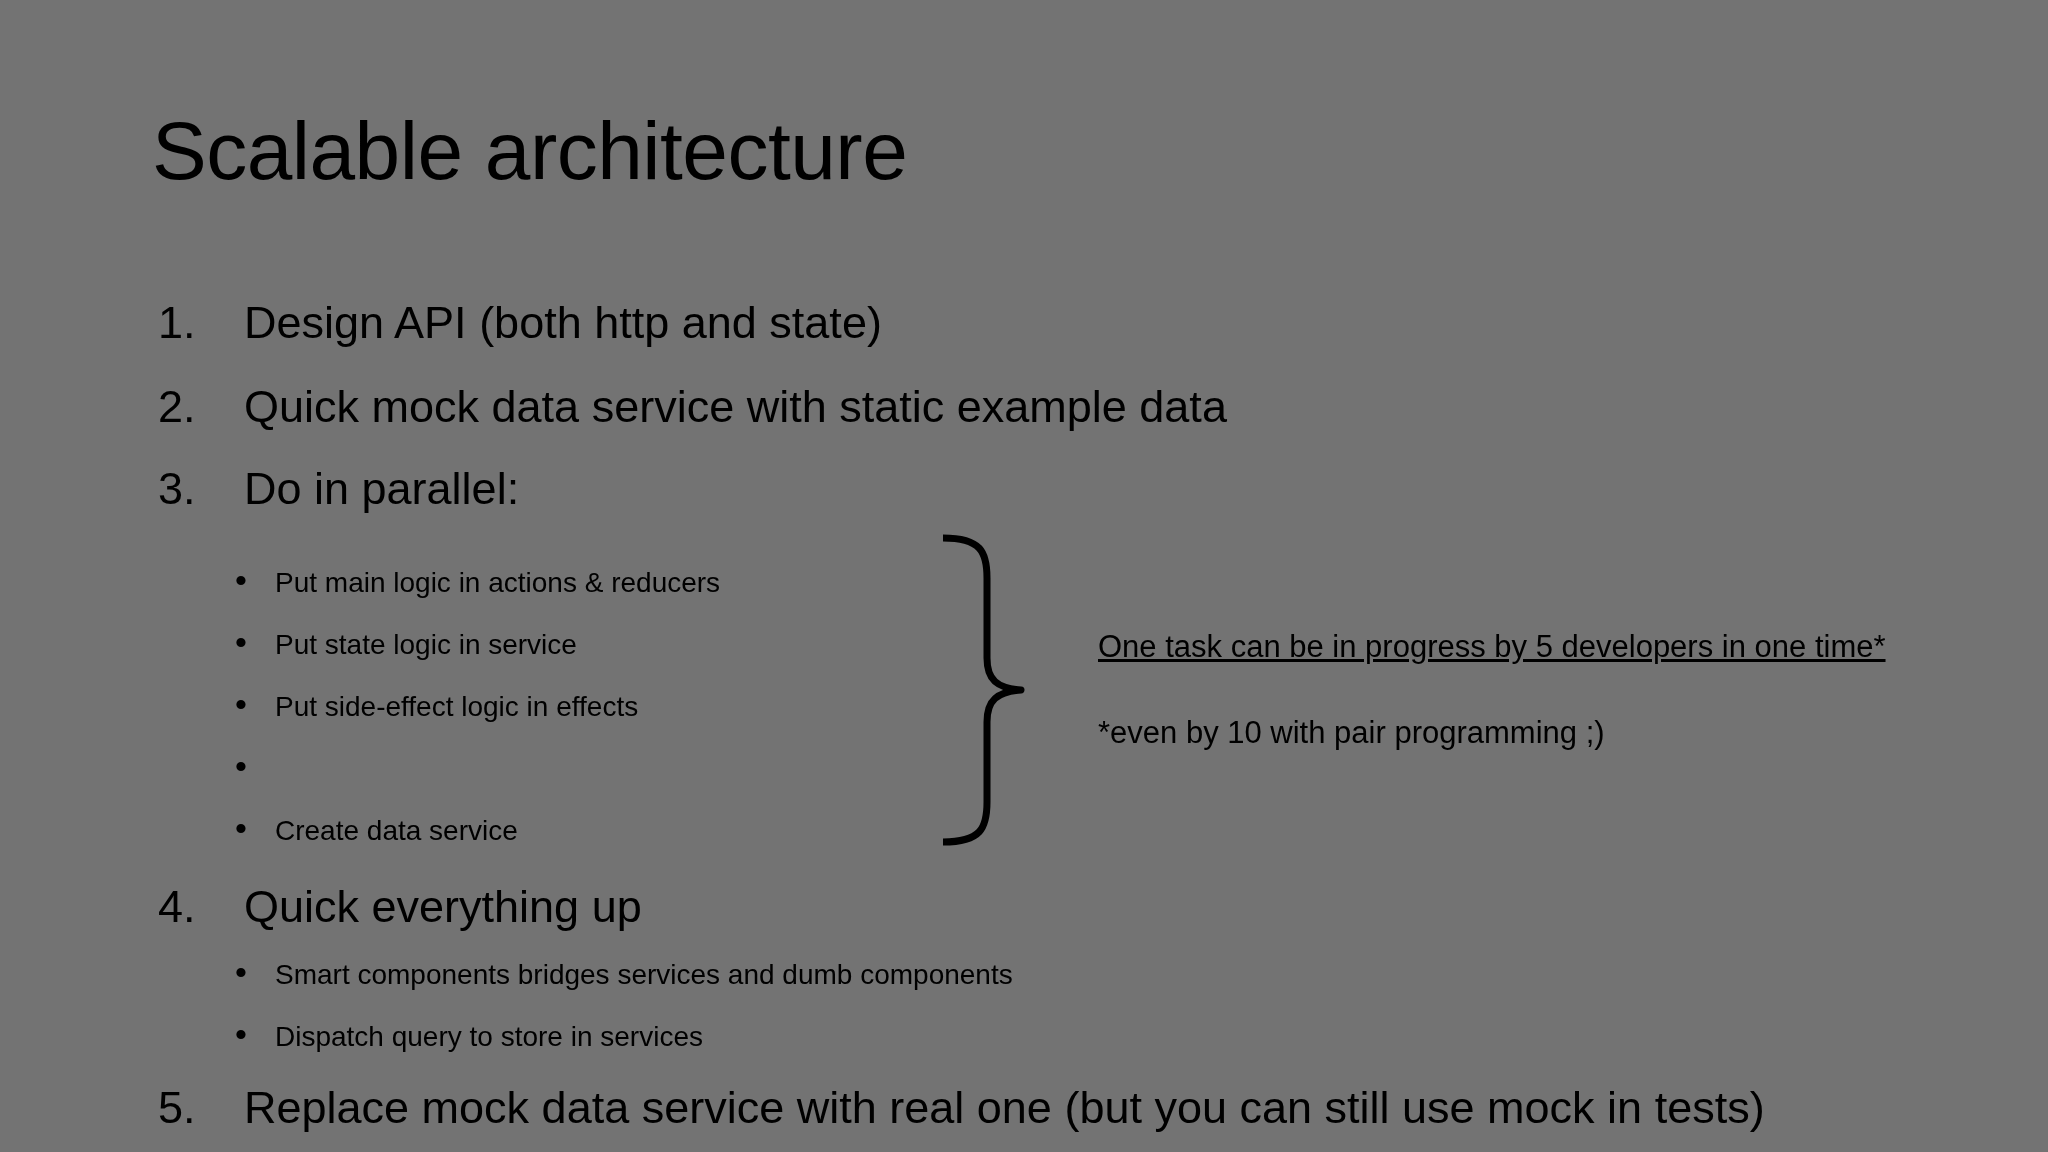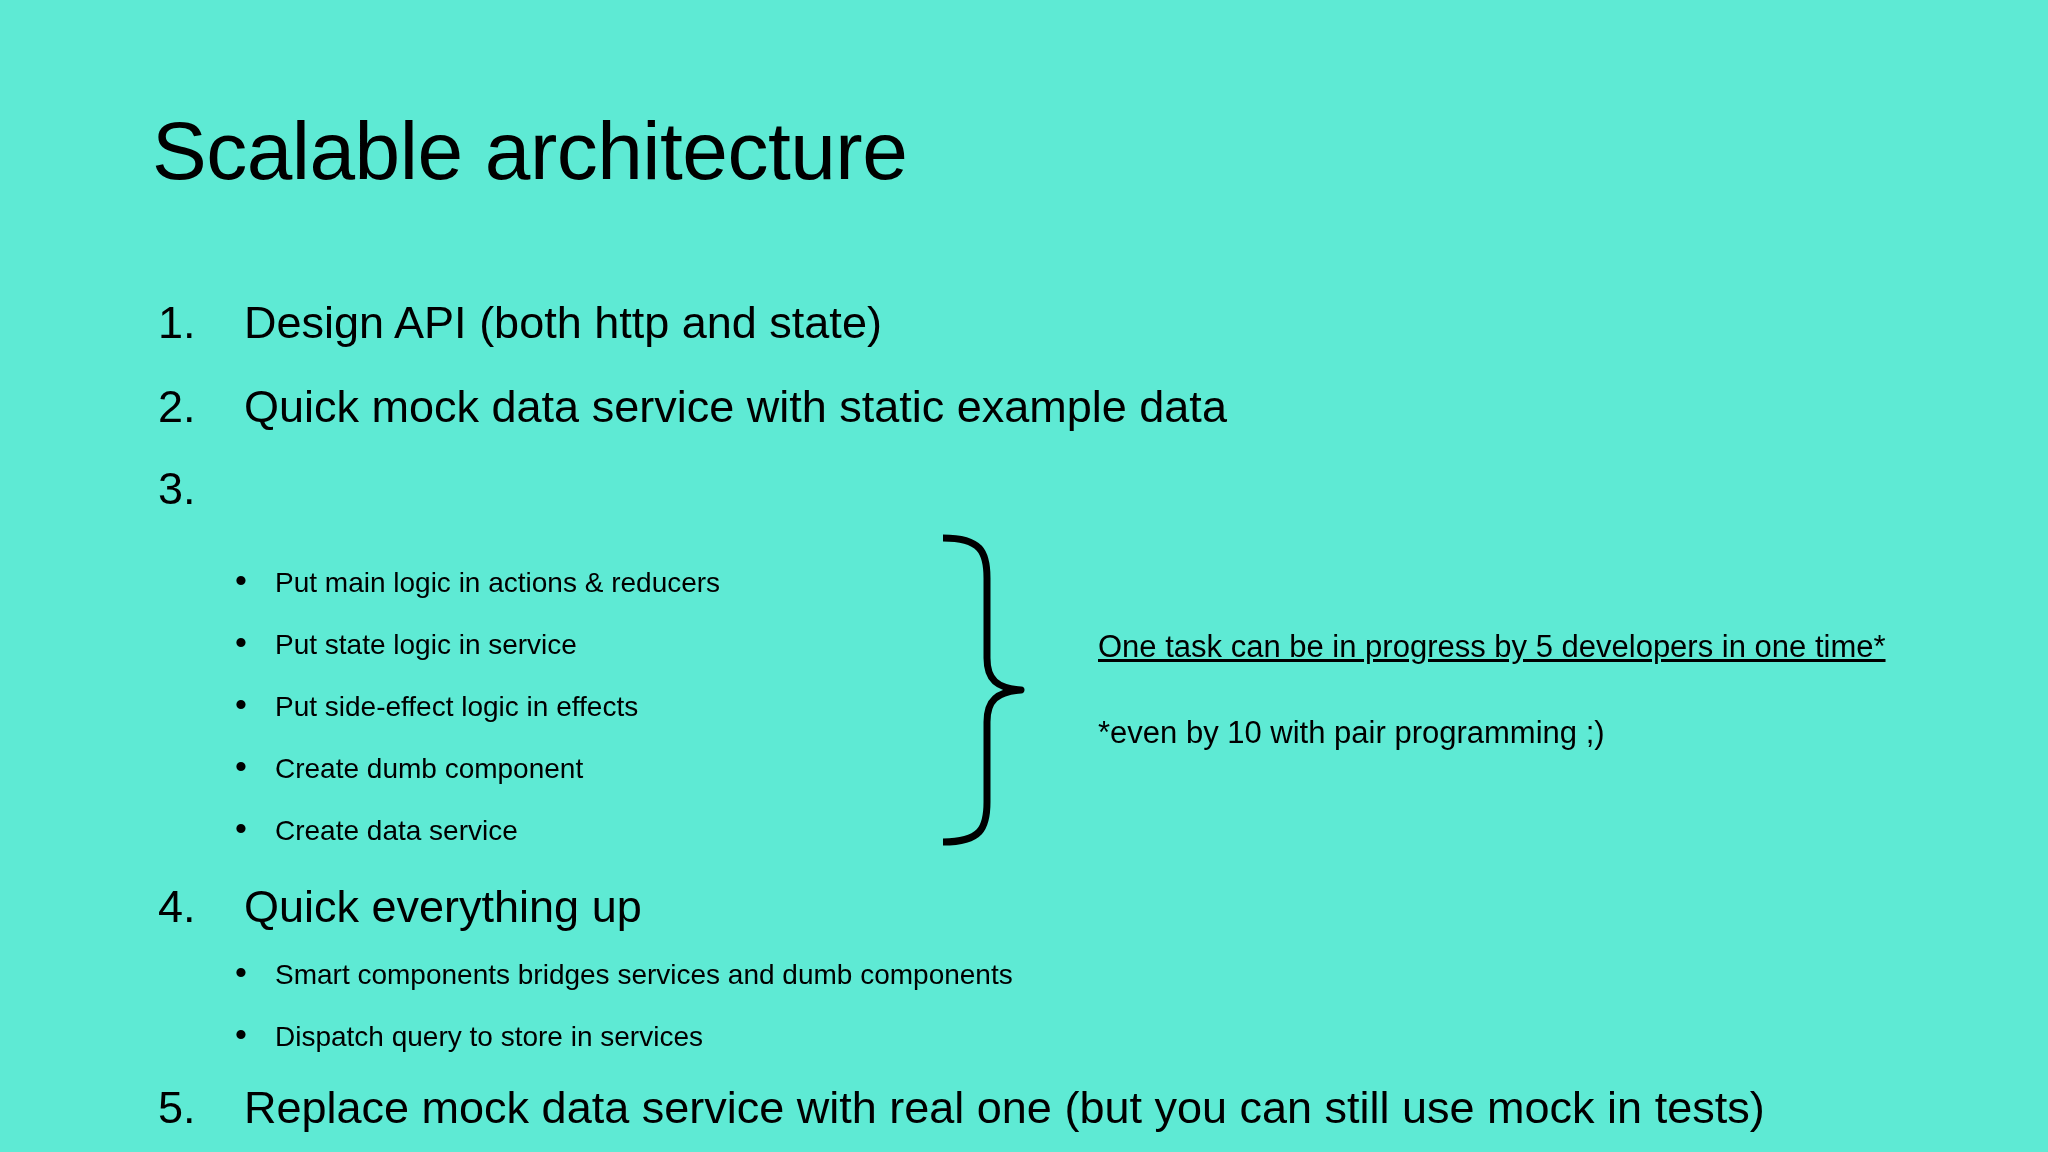--- a/index.html
+++ b/index.html
@@ -13,21 +13,21 @@
     height: 1152px;
     overflow: hidden;
     font-family: "Liberation Sans", "DejaVu Sans", sans-serif;
     color: #000000;
     position: relative;
   }
 
   .slide {
     position: absolute;
     inset: 0;
-    background: #5eead4;
+    background: #737373;
   }
 
   
   .slide-title {
     position: absolute;
     left: 152px;
     top: 108px;
     font-size: 82px;
     font-weight: 300;
     letter-spacing: -0.5px;
@@ -126,37 +126,37 @@
     <span class="num-text">Design API (both http and state)</span>
   </div>
 
   <div class="row num-item" style="top:384px;">
     <span class="marker">2.</span>
     <span class="num-text">Quick mock data service with static example data</span>
   </div>
 
   <div class="row num-item" style="top:466px;">
     <span class="marker">3.</span>
+    <span class="num-text">Do in parallel:</span>
   </div>
 
   <div class="row sub-item" style="top:563px;">
     <span class="dot">•</span>
     <span class="sub-text">Put main logic in actions &amp; reducers</span>
   </div>
   <div class="row sub-item" style="top:625px;">
     <span class="dot">•</span>
     <span class="sub-text">Put state logic in service</span>
   </div>
   <div class="row sub-item" style="top:687px;">
     <span class="dot">•</span>
     <span class="sub-text">Put side-effect logic in effects</span>
   </div>
   <div class="row sub-item" style="top:749px;">
     <span class="dot">•</span>
-    <span class="sub-text">Create dumb component</span>
   </div>
   <div class="row sub-item" style="top:811px;">
     <span class="dot">•</span>
     <span class="sub-text">Create data service</span>
   </div>
 
   <div class="brace-wrap">
     <svg viewBox="0 0 110 320" preserveAspectRatio="none" aria-hidden="true">
       <path d="M 8 8
                C 46 8, 52 22, 52 48

